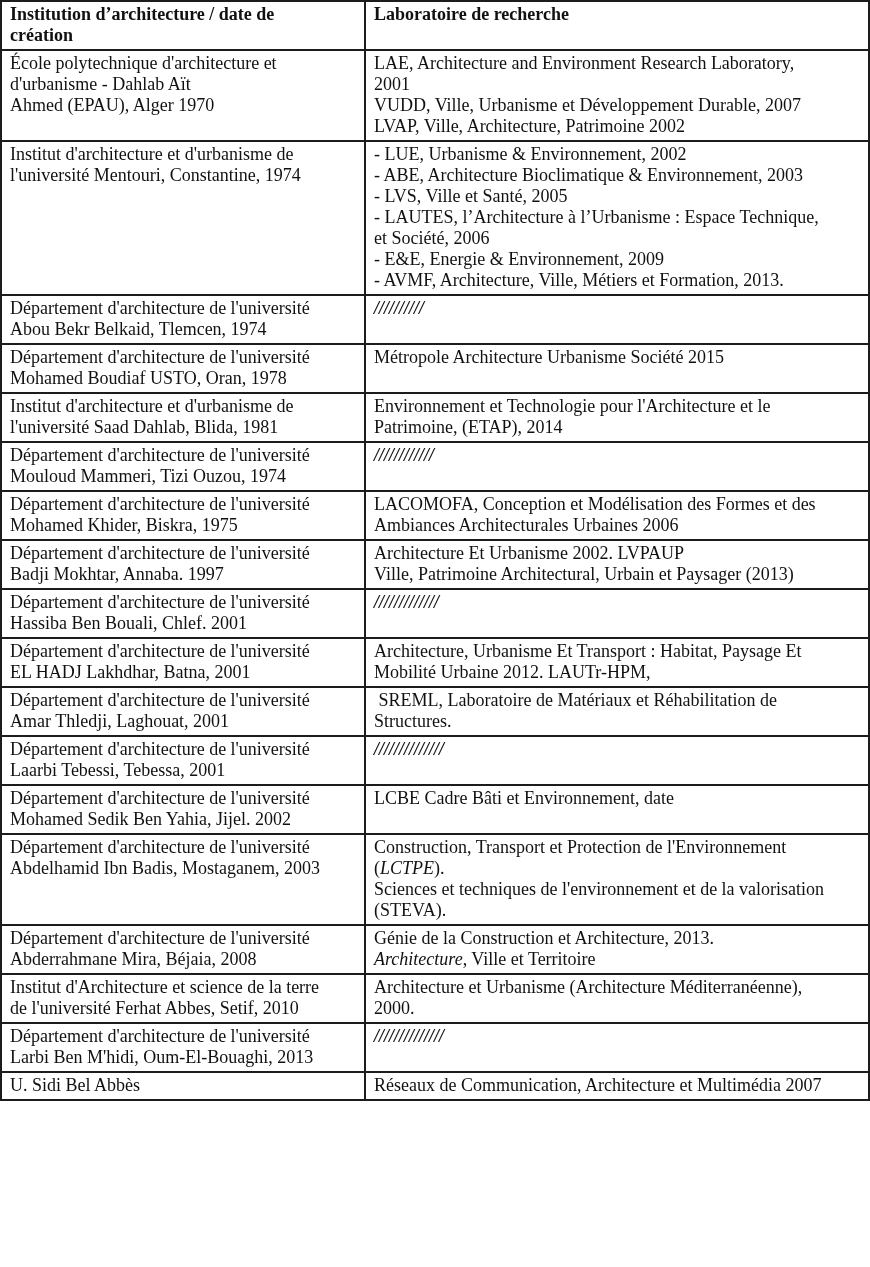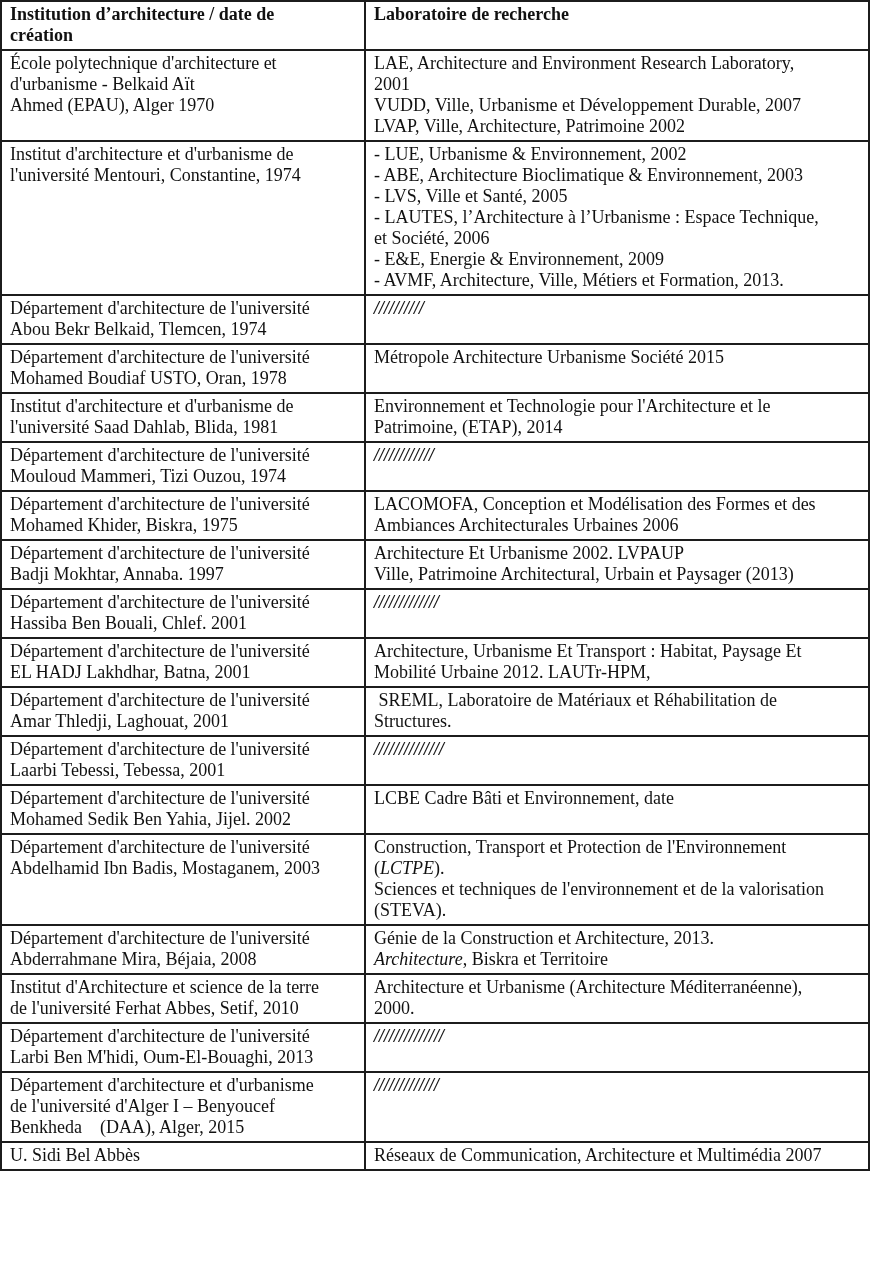--- a/index.html
+++ b/index.html
@@ -51,21 +51,21 @@
           </th>
         <th>
             <div class="line"><span>Laboratoire de recherche</span></div>
           </th>
       </tr>
     </thead>
     <tbody id="table-body">
         <tr>
           <td>
             <div class="line"><span>École polytechnique d'architecture et</span></div>
-            <div class="line"><span>d'urbanisme - Belkaid Aït</span></div>
+            <div class="line"><span>d'urbanisme - Dahlab Aït</span></div>
             <div class="line"><span>Ahmed (EPAU), Alger 1970</span></div>
           </td>
           <td>
             <div class="line"><span>LAE, Architecture and Environment Research Laboratory,</span></div>
             <div class="line"><span>2001</span></div>
             <div class="line"><span>VUDD, Ville, Urbanisme et Développement Durable, 2007</span></div>
             <div class="line"><span>LVAP, Ville, Architecture, Patrimoine 2002</span></div>
           </td>
         </tr>
         <tr>
@@ -199,50 +199,40 @@
             <div class="line"><span>(STEVA).</span></div>
           </td>
         </tr>
         <tr>
           <td>
             <div class="line"><span>Département d'architecture de l'université</span></div>
             <div class="line"><span>Abderrahmane Mira, Béjaia, 2008</span></div>
           </td>
           <td>
             <div class="line"><span>Génie de la Construction et Architecture, 2013.</span></div>
-            <div class="line"><span class="it">Architecture</span><span>, Biskra et Territoire</span></div>
+            <div class="line"><span class="it">Architecture</span><span>, Ville et Territoire</span></div>
           </td>
         </tr>
         <tr>
           <td>
             <div class="line"><span>Institut d'Architecture et science de la terre</span></div>
             <div class="line"><span>de l'université Ferhat Abbes, Setif, 2010</span></div>
           </td>
           <td>
             <div class="line"><span>Architecture et Urbanisme (Architecture Méditerranéenne),</span></div>
             <div class="line"><span>2000.</span></div>
           </td>
         </tr>
         <tr>
           <td>
             <div class="line"><span>Département d'architecture de l'université</span></div>
             <div class="line"><span>Larbi Ben M'hidi, Oum-El-Bouaghi, 2013</span></div>
           </td>
           <td>
             <div class="line"><span class="it bd">//////////////</span></div>
-          </td>
-        </tr>
-        <tr>
-          <td>
-            <div class="line"><span>Département d'architecture et d'urbanisme</span></div>
-            <div class="line"><span>de l'université d'Alger I – Benyoucef</span></div>
-            <div class="line"><span>Benkheda    (DAA), Alger, 2015</span></div>
-          </td>
-          <td>
-            <div class="line"><span class="it bd">/////////////</span></div>
           </td>
         </tr>
         <tr>
           <td>
             <div class="line"><span>U. Sidi Bel Abbès</span></div>
           </td>
           <td>
             <div class="line"><span>Réseaux de Communication, Architecture et Multimédia 2007</span></div>
           </td>
         </tr>

